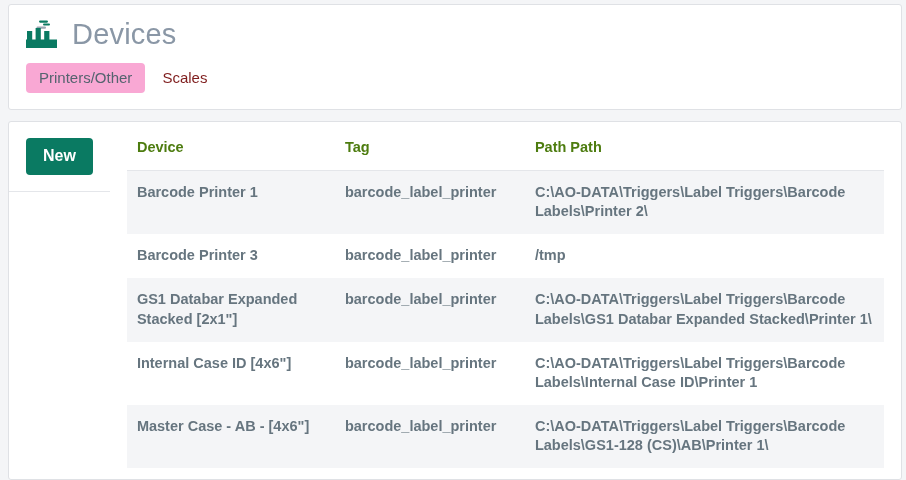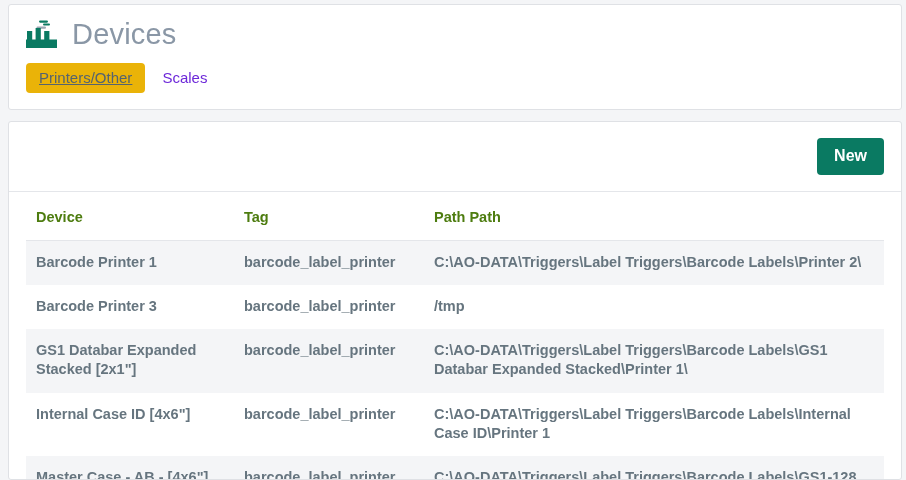--- a/index.html
+++ b/index.html
@@ -64,37 +64,36 @@
     display: flex;
     align-items: center;
     gap: 4px;
     padding-left: 1px;
   }
 
   .tab {
     font-size: 15px;
     padding: 7px 13px 8px 13px;
     border-radius: 4px;
-    color: #6d28d9;
+    color: #7f1d1d;
     cursor: pointer;
     white-space: nowrap;
     line-height: 1;
   }
 
   .tab.active {
-    background: #eab308;
+    background: #f9a8d4;
     color: #55636f;
-    text-decoration: underline;
   }
 
   
   .table-card {
     flex: 1 1 auto;
     display: flex;
-    flex-direction: column;
+    flex-direction: row;
     overflow: hidden;
     padding: 0;
   }
 
   .toolbar {
     height: 70px;
     display: flex;
     align-items: center;
     justify-content: flex-end;
     padding: 0 17px;

